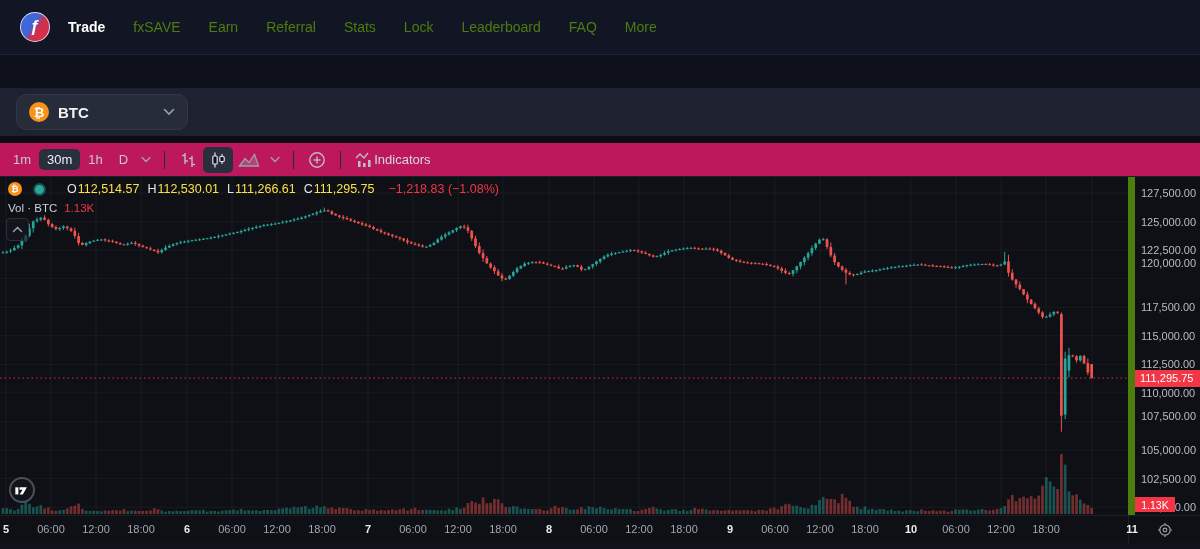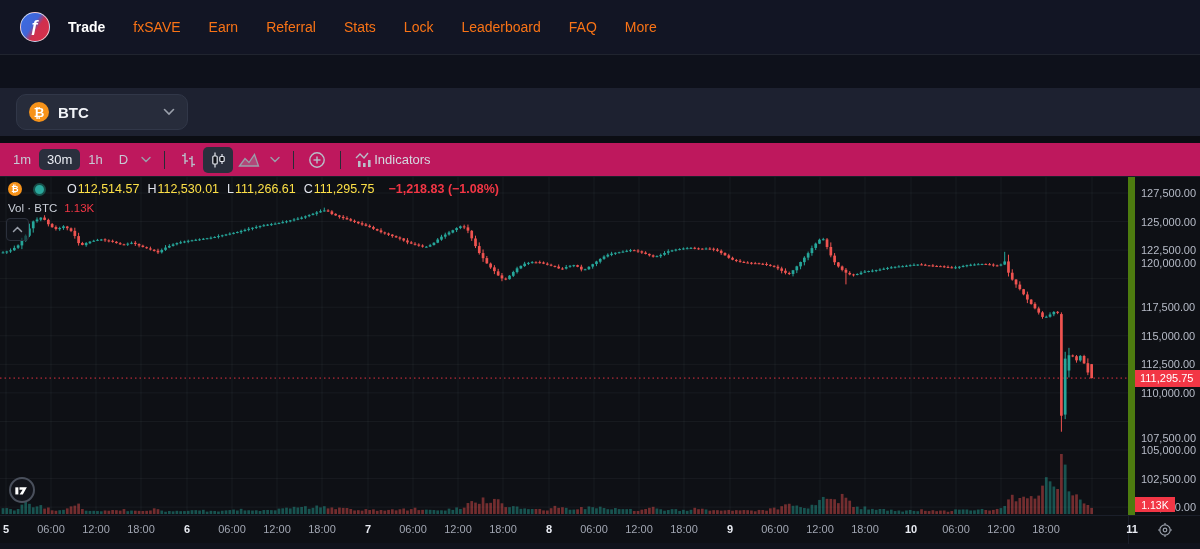--- a/index.html
+++ b/index.html
@@ -4,21 +4,21 @@
 <style>
   html,body{margin:0;padding:0;}
   body{width:1200px;height:549px;overflow:hidden;position:relative;background:#0c0e15;
        font-family:"Liberation Sans",sans-serif;color:#d6dae3;-webkit-font-smoothing:antialiased;}
   svg{display:block}
   
   .header{height:55px;background:#121524;border-bottom:1px solid #20242f;display:flex;align-items:center;padding:0 20px;box-sizing:border-box;}
   .logo{width:30px;height:30px;border-radius:50%;background:linear-gradient(125deg,#3c6de2 0%,#4065d8 42%,#cf2f4e 58%,#d8314a 100%);
         display:flex;align-items:center;justify-content:center;color:#fff;font-weight:700;font-size:17px;border:1px solid rgba(255,255,255,.75);box-sizing:border-box;}
   .nav{display:flex;gap:28px;margin-left:18px;}
-  .nav a{color:#f97316;font-size:14px;text-decoration:none;cursor:pointer;}
+  .nav a{color:#4d7c0f;font-size:14px;text-decoration:none;cursor:pointer;}
   .nav a.active{color:#ffffff;font-weight:700;}
   
   .strip{height:33px;background:#0e111b;}
   .selector-row{height:48px;background:#1d2130;display:flex;align-items:center;padding:0 16px;box-sizing:border-box;}
   .pair-pill{width:172px;height:36px;background:#272c3b;border:1px solid #313748;border-radius:10px;display:flex;align-items:center;gap:9px;padding:0 12px;box-sizing:border-box;cursor:pointer;}
   .btc-coin{width:20px;height:20px;border-radius:50%;background:#f7931a;color:#fff;font-size:13px;font-weight:700;display:flex;align-items:center;justify-content:center;}
   .pair-pill .sym{color:#f2f4f8;font-size:15px;font-weight:600;}
   .pair-pill .chev{margin-left:auto;}
   .gapband{height:7px;background:#0b0d13;}
   
@@ -42,21 +42,21 @@
   .ta-corner{position:absolute;right:0;top:0;width:72px;height:28px;border-left:1px solid #1b1f2a;box-sizing:border-box;display:flex;align-items:center;}
   .bottom-strip{height:6px;background:#10131c;}
   
   .legend{position:absolute;top:3px;left:8px;z-index:5;}
   .lg-row1{display:flex;align-items:center;gap:7px;font-size:13px;color:#dde1ea;height:18px;}
   .coin-sm{width:14px;height:14px;border-radius:50%;background:#f7931a;color:#fff;font-size:9px;font-weight:700;display:flex;align-items:center;justify-content:center;}
   .status-dot{width:9px;height:9px;border-radius:50%;background:#2aa79c;border:2px solid #174f49;box-sizing:content-box;margin-left:4px;}
   .ohlc{display:flex;gap:0;margin-left:6px;font-size:12.5px;}
   .ohlc .k{color:#e2e5ee;margin-left:8px;}
   .ohlc .v{color:#fde047;margin-left:1px;}
-  .chg{color:#f23645;font-size:12.5px;margin-left:7px;font-weight:bold;}
+  .chg{color:#f23645;font-size:12.5px;margin-left:7px;}
   .lg-row2{display:flex;align-items:center;margin-top:3px;font-size:11.5px;color:#ccd1da;height:14px;}
   .lg-row2 .vv{color:#f23645;margin-left:7px;}
   .collapse-btn{position:absolute;left:6px;top:41px;width:21px;height:21px;border:1px solid #2b303c;border-radius:4px;background:rgba(20,23,31,.6);display:flex;align-items:center;justify-content:center;cursor:pointer;z-index:5;}
   .tv-logo{position:absolute;left:9px;top:300px;width:26px;height:26px;border:2px solid #4a505c;border-radius:50%;background:#12141b;display:flex;align-items:center;justify-content:center;cursor:pointer;z-index:5;box-sizing:border-box;}
 </style>
 </head>
 <body>
 
 <div class="header">
   <div class="logo">ƒ</div>
@@ -1112,21 +1112,21 @@
 
   <div class="price-axis" id="price-axis">
       <div class="ptick" style="top: 10px;">127,500.00</div>
       <div class="ptick" style="top: 38.555px;">125,000.00</div>
       <div class="ptick" style="top: 67.11px;">122,500.00</div>
       <div class="ptick" style="top: 80px;">120,000.00</div>
       <div class="ptick" style="top: 124.22px;">117,500.00</div>
       <div class="ptick" style="top: 152.775px;">115,000.00</div>
       <div class="ptick" style="top: 181.33px;">112,500.00</div>
       <div class="ptick" style="top: 209.885px;">110,000.00</div>
-      <div class="ptick" style="top: 255px;">107,500.00</div>
+      <div class="ptick" style="top: 233px;">107,500.00</div>
       <div class="ptick" style="top: 266.995px;">105,000.00</div>
       <div class="ptick" style="top: 295.55px;">102,500.00</div>
       <div class="ptick" style="top: 324.105px;">100,000.00</div>
       <div class="p-badge" style="top: 192.585px;">111,295.75</div>
       <div class="v-badge" style="top: 320px;">1.13K</div>
     </div>
 </div>
 
 <div class="time-axis" id="time-axis">
   <div class="ta-corner">

